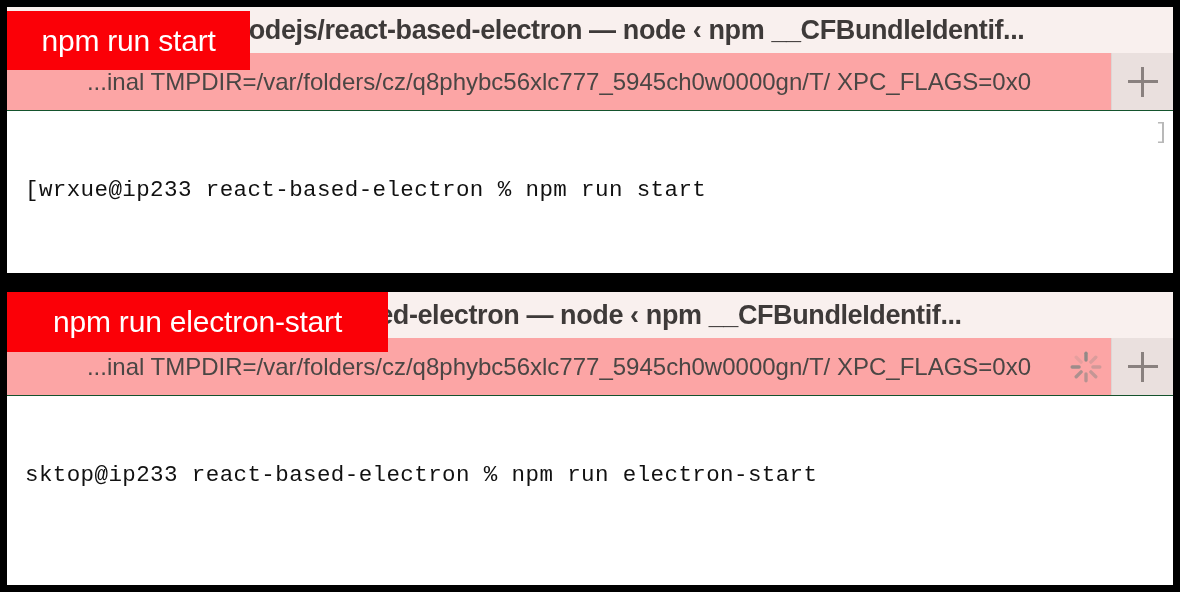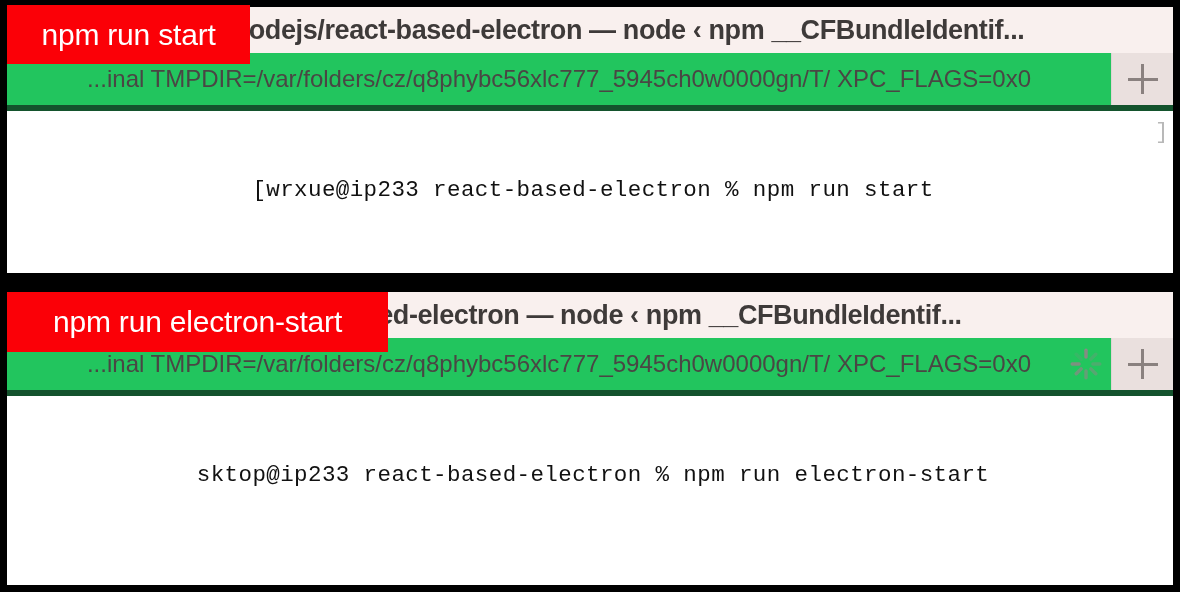--- a/index.html
+++ b/index.html
@@ -48,24 +48,24 @@
     font-weight: bold;
     font-size: 27px;
     letter-spacing: -0.4px;
     color: #3e3a39;
     white-space: nowrap;
   }
 
   .tabstrip {
     position: relative;
     height: 58px;
-    background: #22c55e;
+    background: #fca5a5;
     display: flex;
     align-items: stretch;
-    border-bottom: 6px solid #14532d;
+    border-bottom: 1px solid #14532d;
     box-sizing: border-box;
   }
   .tab {
     flex: 1 1 auto;
     display: flex;
     align-items: center;
     justify-content: center;
     min-width: 0;
     padding: 0 14px;
     box-sizing: border-box;
@@ -120,24 +120,23 @@
     line-height: 29px;
     color: #111111;
     padding: 7px 0 0 0;
     box-sizing: border-box;
     height: calc(100% - 105px);
     overflow: hidden;
     white-space: pre;
     letter-spacing: 0.4px;
   }
   .term-line {
-    padding-left: 6px;
+    padding-left: 18px;
     min-height: 29px;
     white-space: pre;
-    text-align: center;
   }
   .term-line.blank { color: transparent; }
   .bracket-right {
     position: absolute;
     color: #b8b8b8;
     font-family: "Liberation Mono", "DejaVu Sans Mono", monospace;
     font-size: 22.5px;
     line-height: 29px;
   }
   #bracket-right-1 { right: 4px; top: 7px; }
@@ -149,21 +148,21 @@
     color: #ffffff;
     font-family: "Liberation Sans", sans-serif;
     font-size: 30px;
     display: flex;
     align-items: center;
     justify-content: center;
     box-sizing: border-box;
     z-index: 20;
     letter-spacing: -0.2px;
   }
-  #badge-1 { left: 7px;  top: 5px;   width: 243px; height: 59px; }
+  #badge-1 { left: 7px;  top: 11px;   width: 243px; height: 59px; }
   #badge-2 { left: 7px;  top: 292px; width: 381px; height: 60px; }
 </style>
 </head>
 <body>
 
 <div class="screen">
 
   <div class="panel" id="panel-1">
 
     <div class="titlebar">

